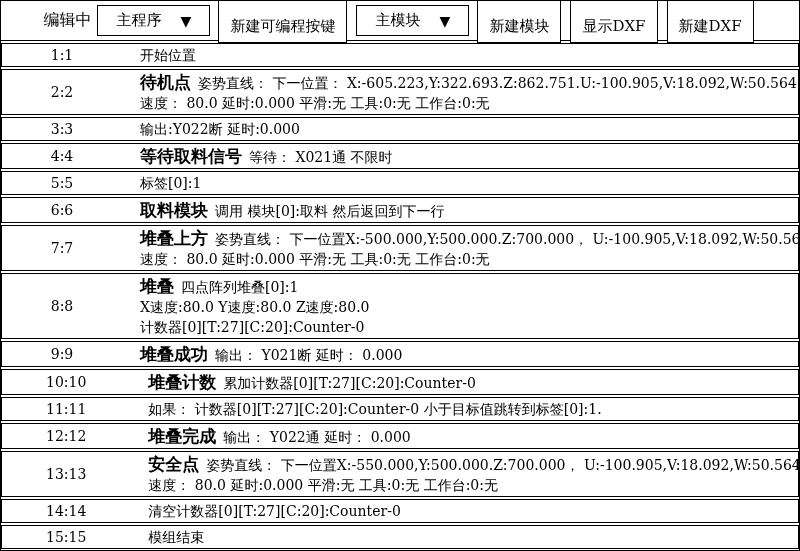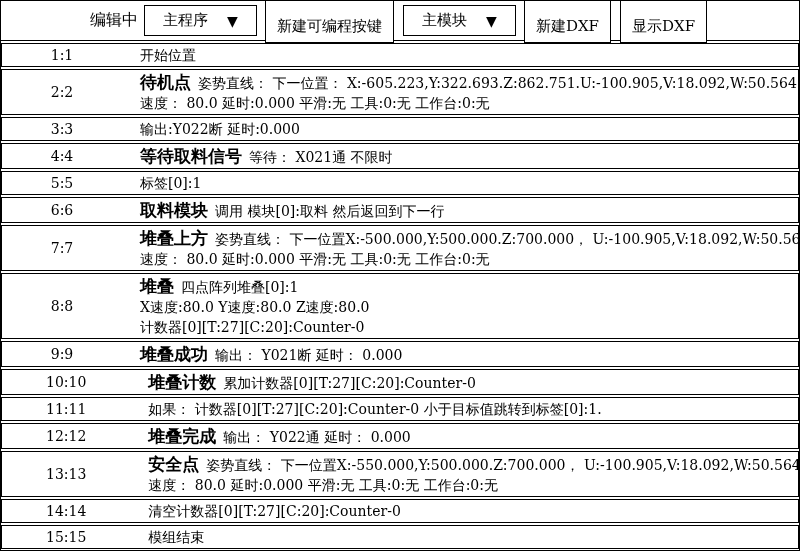--- a/index.html
+++ b/index.html
@@ -96,22 +96,23 @@
       <span class="arrow">▼</span>
     </div>
 
     <button class="btn">新建可编程按键</button>
 
     <div class="select">
       <span>主模块</span>
       <span class="arrow">▼</span>
     </div>
 
+    <button class="btn">新建模块</button>
+    <button class="btn">显示DXF</button>
     <button class="btn">新建DXF</button>
-    <button class="btn">显示DXF</button>
   </div>
 
   <div id="rows">
       <div class="prow">
         <div class="num">1:1</div>
         <div class="pcontent">
           <div class="pline"><span>开始位置</span></div>
         </div>
       </div>
       <div class="prow">

